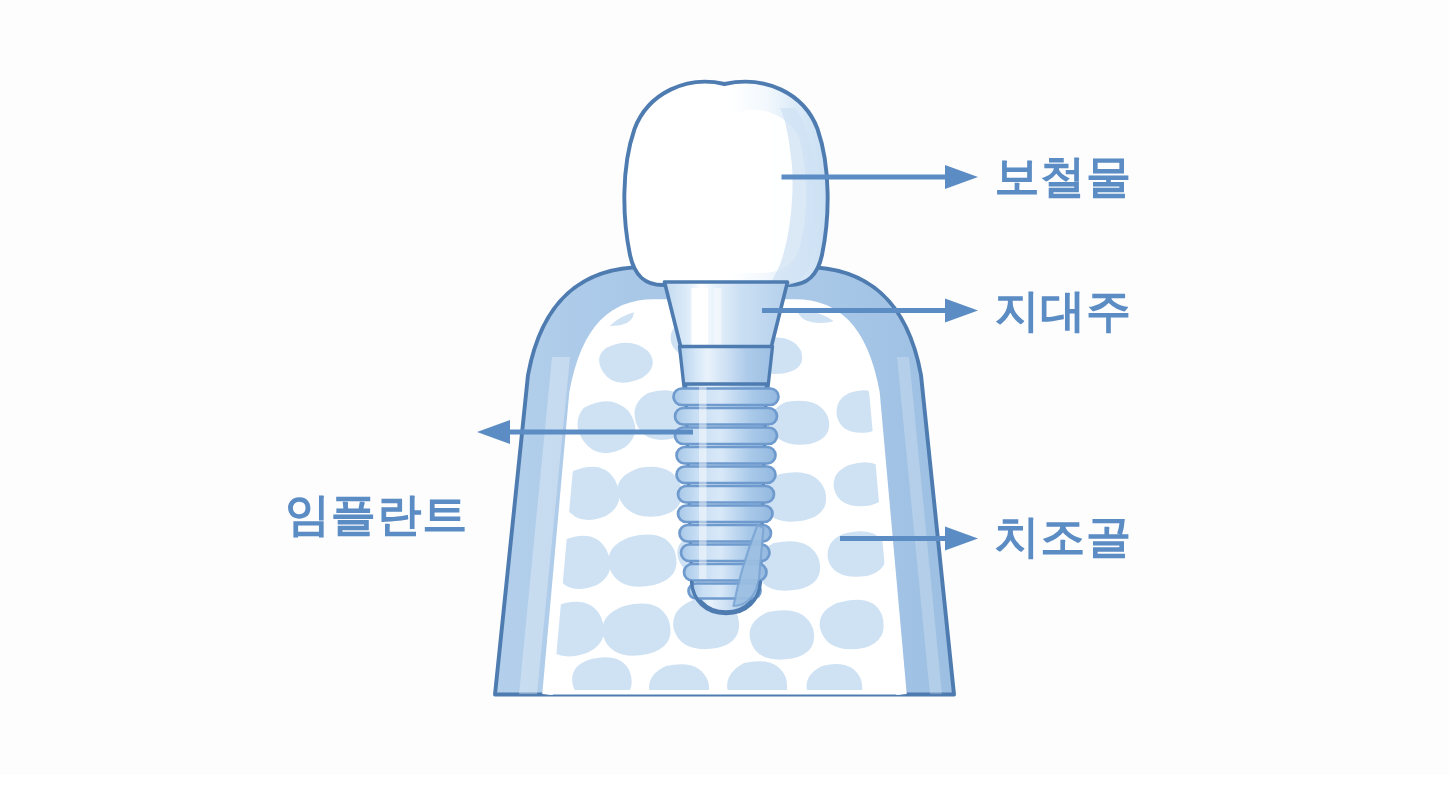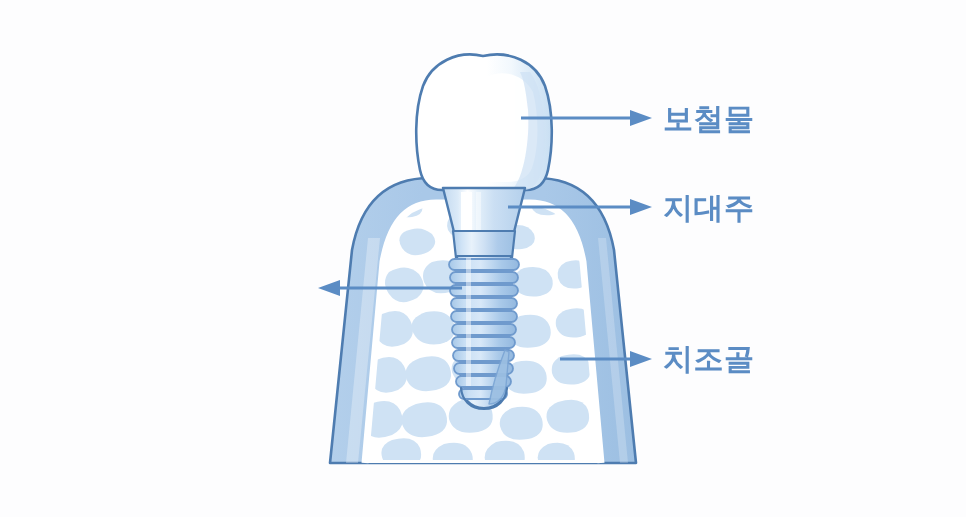--- a/index.html
+++ b/index.html
@@ -276,15 +276,16 @@
     </g>
   </svg>
 
   <div class="label" id="label-prosthesis">보철물</div>
 
   <div class="label" id="label-alveolar-bone">치조골</div>
 
   <div class="label" id="label-abutment">지대주</div>
 
   <div class="label" id="label-implant-fixture">
+    <div>임플란트</div>
   </div>
 
 </div>
 
 </body></html>

